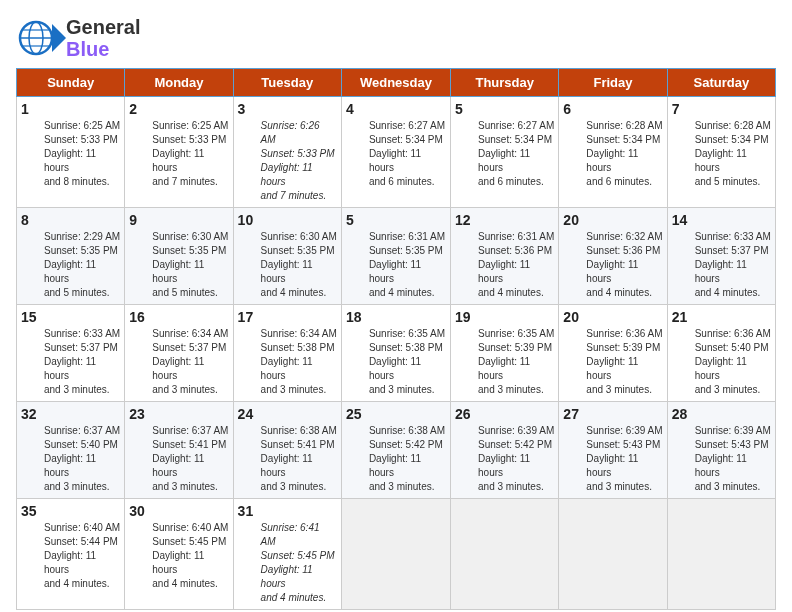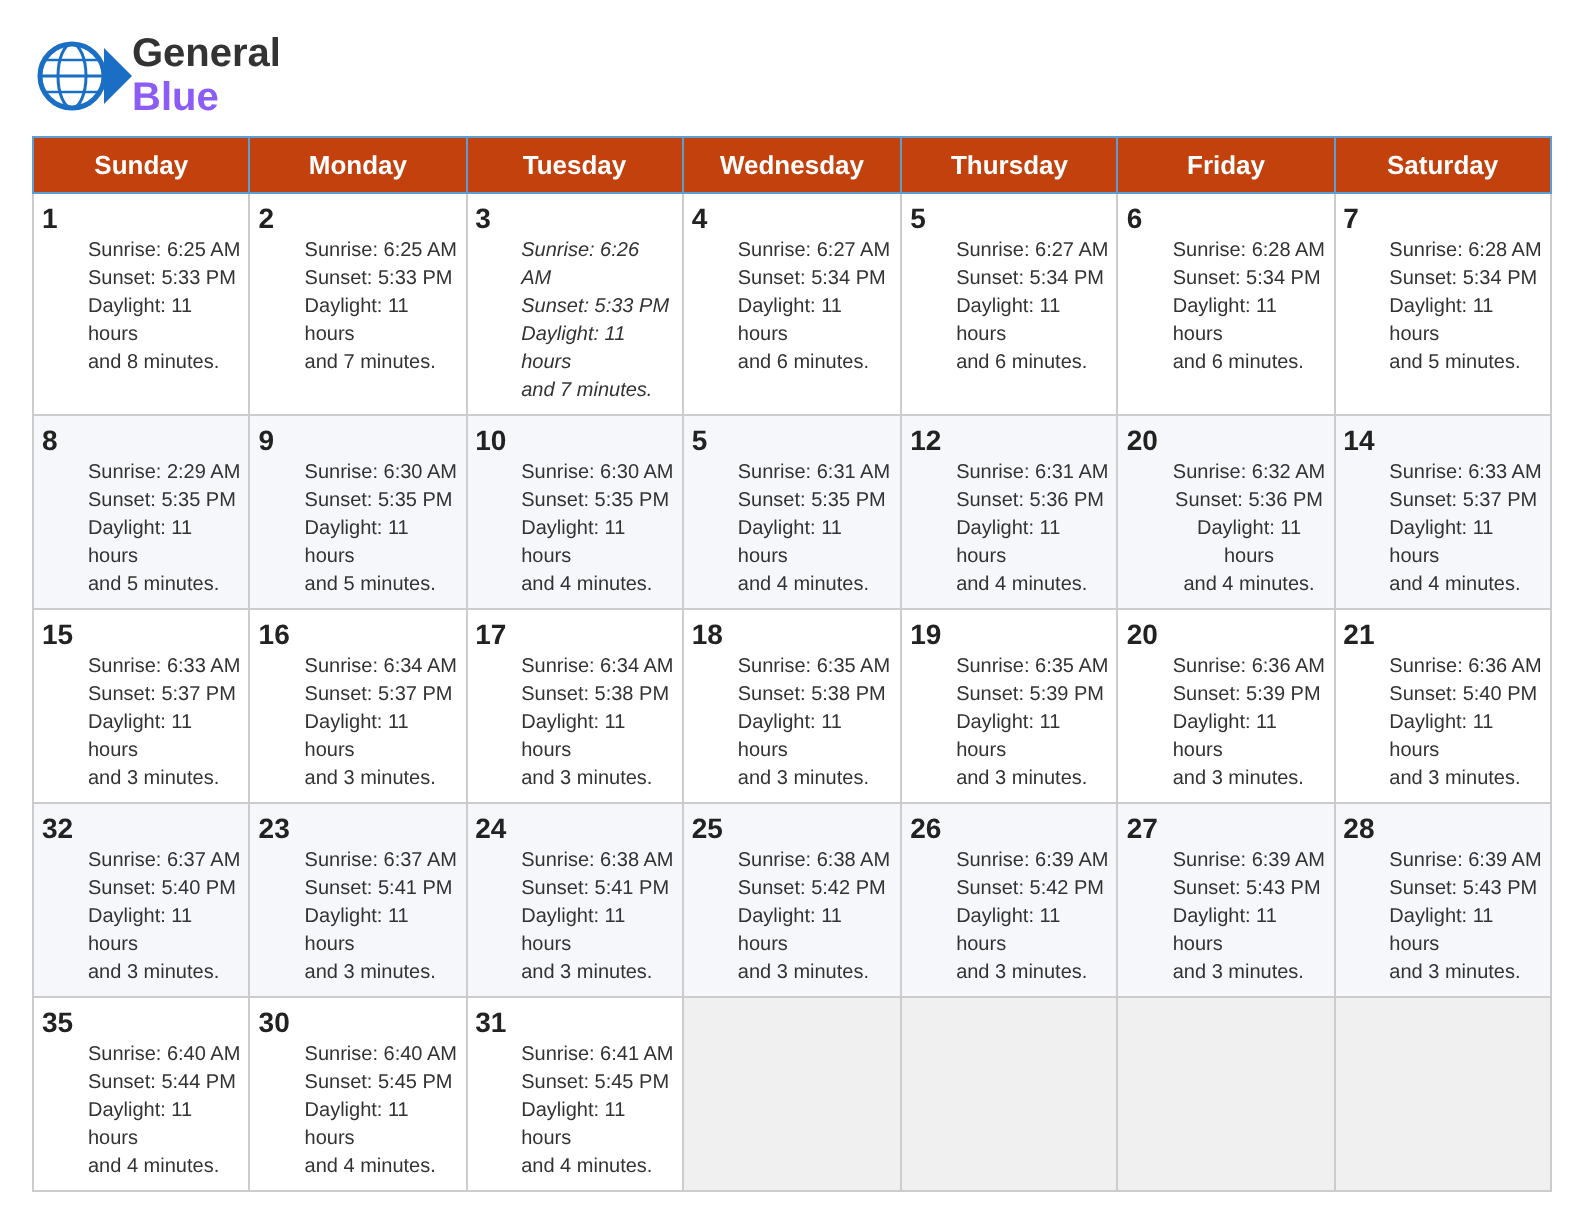--- a/index.html
+++ b/index.html
@@ -199,21 +199,21 @@
         </td>
         <td>
           <span class="day-num">12</span>
           <div class="day-info" style="white-space: pre-line;">Sunrise: 6:31 AM
 Sunset: 5:36 PM
 Daylight: 11 hours
 and 4 minutes.</div>
         </td>
         <td>
           <span class="day-num">20</span>
-          <div class="day-info" style="white-space: pre-line; text-align: center;">Sunrise: 6:32 AM
+          <div class="day-info" style="white-space: pre-line;">Sunrise: 6:32 AM
 Sunset: 5:36 PM
 Daylight: 11 hours
 and 4 minutes.</div>
         </td>
         <td>
           <span class="day-num">14</span>
           <div class="day-info" style="white-space: pre-line;">Sunrise: 6:33 AM
 Sunset: 5:37 PM
 Daylight: 11 hours
 and 4 minutes.</div>
@@ -331,21 +331,21 @@
         </td>
         <td>
           <span class="day-num">30</span>
           <div class="day-info" style="white-space: pre-line;">Sunrise: 6:40 AM
 Sunset: 5:45 PM
 Daylight: 11 hours
 and 4 minutes.</div>
         </td>
         <td>
           <span class="day-num">31</span>
-          <div class="day-info" style="white-space: pre-line;">Sunrise: 6:41 AM
+          <div class="day-info" style="white-space: pre-line; font-style: italic;">Sunrise: 6:41 AM
 Sunset: 5:45 PM
 Daylight: 11 hours
 and 4 minutes.</div>
         </td>
         <td class="empty-cell"></td>
         <td class="empty-cell"></td>
         <td class="empty-cell"></td>
         <td class="empty-cell"></td>
       </tr>
     </tbody>

